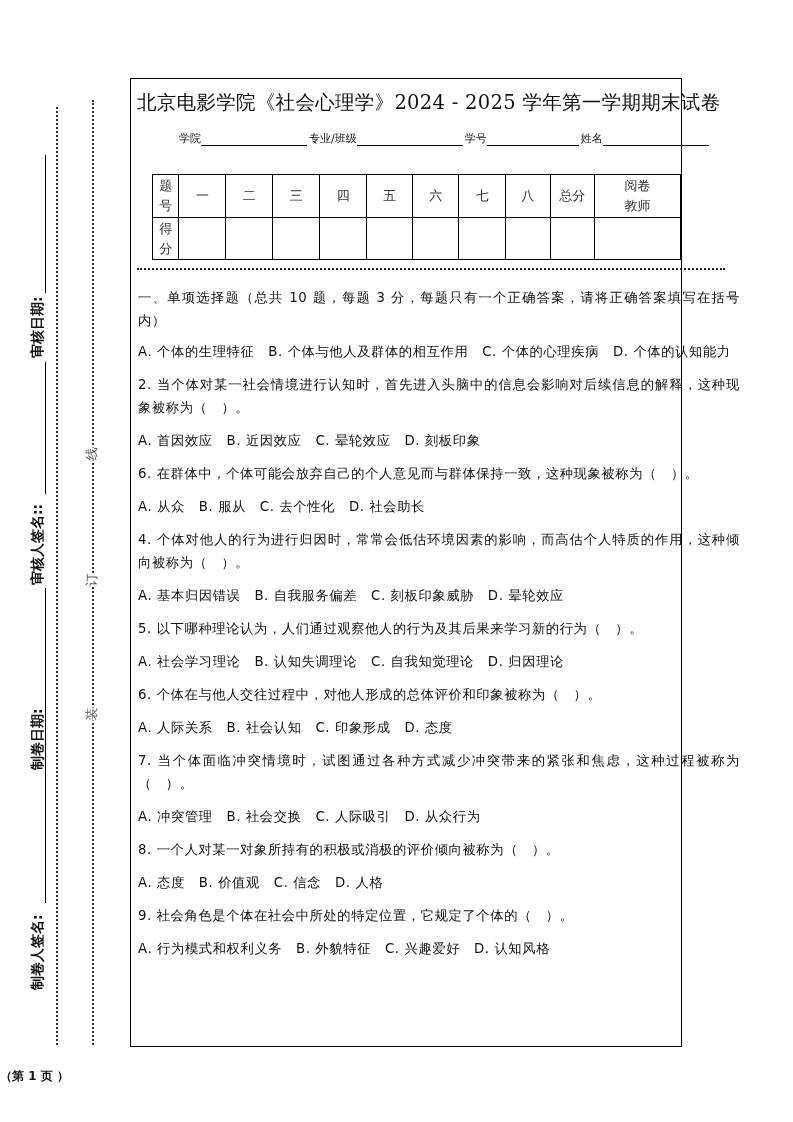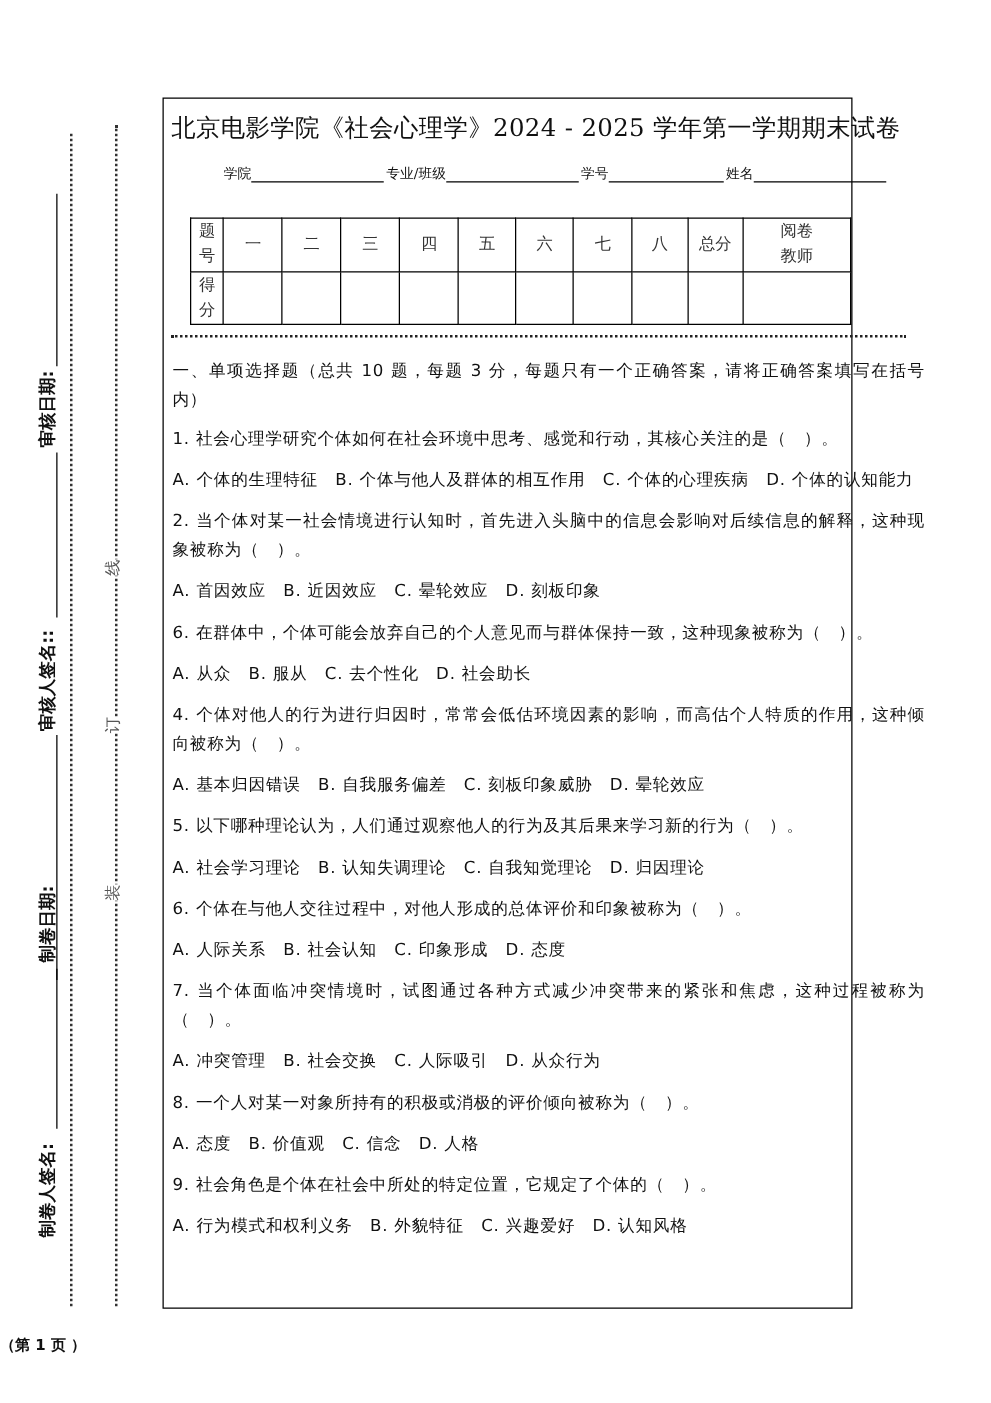--- a/index.html
+++ b/index.html
@@ -114,21 +114,20 @@
       <td></td>
     </tr>
   </tbody>
     </table>
 
   <div class="dotsep"></div>
 
   <div class="content">
     <p style="margin-bottom:8px;">一、单项选择题（总共 10 题，每题 3 分，每题只有一个正确答案，请将正确答案填写在括号内）</p>
 
-    <p>1. 社会心理学研究个体如何在社会环境中思考、感觉和行动，其核心关注的是（　）。</p>
     <p>A. 个体的生理特征　B. 个体与他人及群体的相互作用　C. 个体的心理疾病　D. 个体的认知能力</p>
 
     <p>2. 当个体对某一社会情境进行认知时，首先进入头脑中的信息会影响对后续信息的解释，这种现象被称为（　）。</p>
     <p>A. 首因效应　B. 近因效应　C. 晕轮效应　D. 刻板印象</p>
 
     <p>6. 在群体中，个体可能会放弃自己的个人意见而与群体保持一致，这种现象被称为（　）。</p>
     <p>A. 从众　B. 服从　C. 去个性化　D. 社会助长</p>
 
     <p>4. 个体对他人的行为进行归因时，常常会低估环境因素的影响，而高估个人特质的作用，这种倾向被称为（　）。</p>
     <p>A. 基本归因错误　B. 自我服务偏差　C. 刻板印象威胁　D. 晕轮效应</p>

